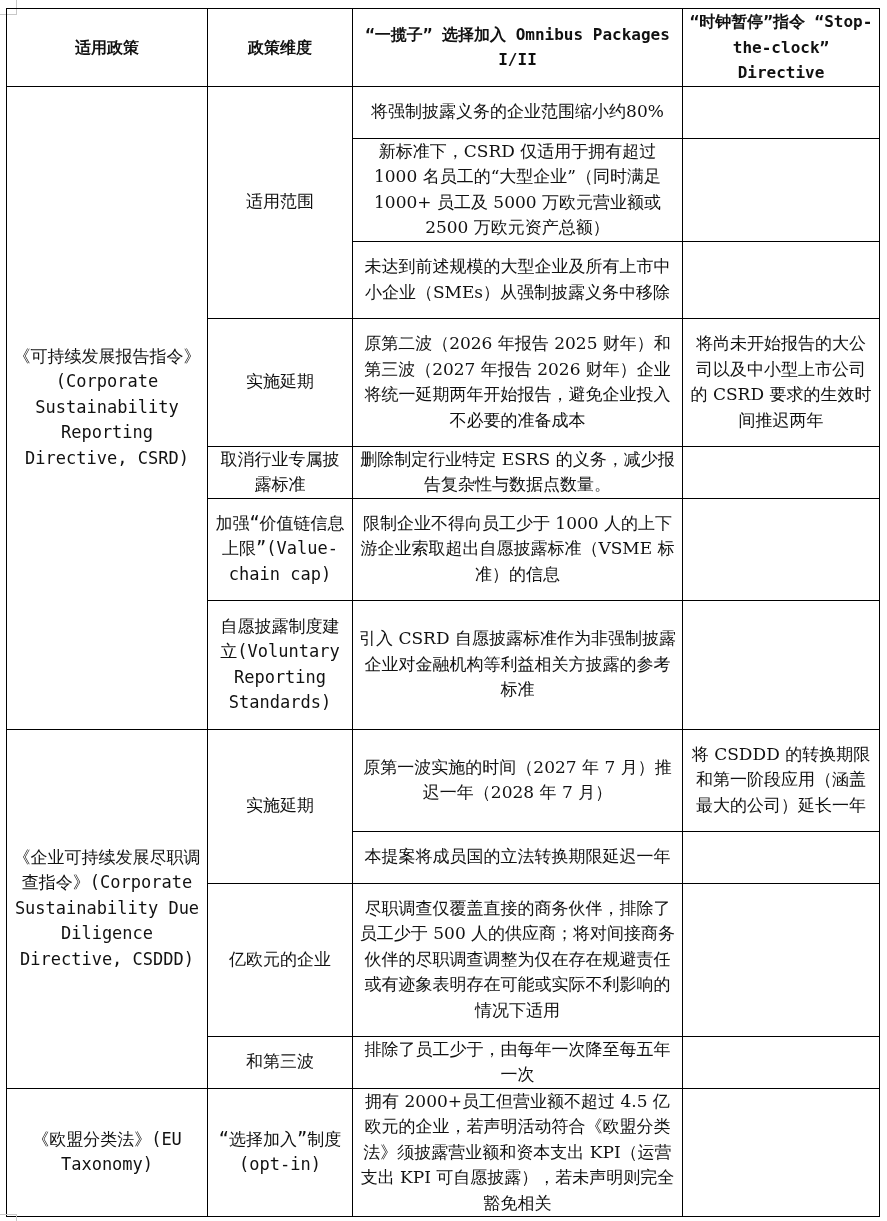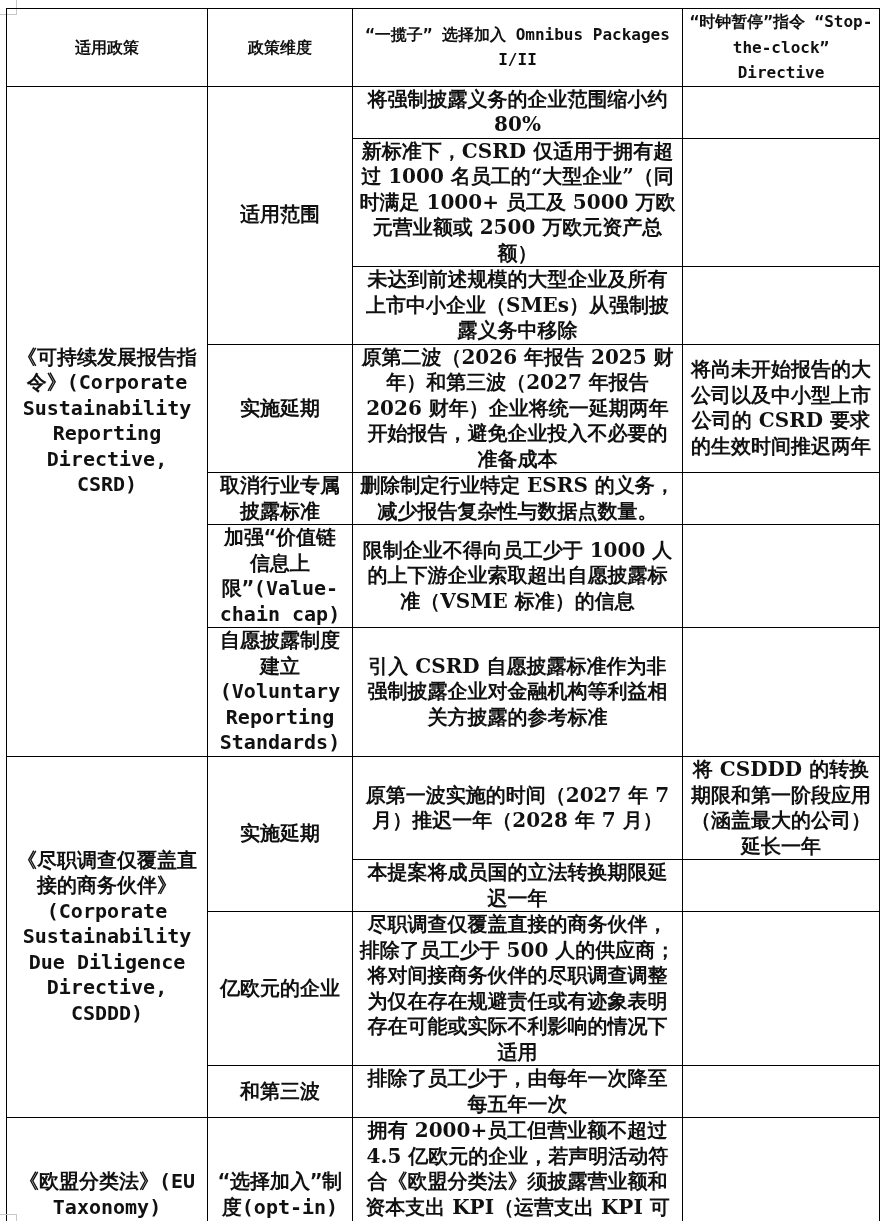--- a/index.html
+++ b/index.html
@@ -6,21 +6,21 @@
   body { width: 887px; height: 1221px; position: relative; overflow: hidden;
          font-family: "DejaVu Serif", "Liberation Serif", serif; color: #111; }
   .corner-tl { position: absolute; left: 0; top: 0; width: 16px; height: 14px;
                border-right: 1px solid #c8c8c8; border-bottom: 1px solid #c8c8c8; }
   .corner-bl { position: absolute; left: 0; top: 1214px; width: 16px; height: 8px;
                border-right: 1px solid #c8c8c8; border-top: 1px solid #c8c8c8; }
   table.policy { position: absolute; left: 6px; top: 8px; width: 873px;
                  border-collapse: collapse; table-layout: fixed; }
   table.policy td, table.policy th {
     border: 1.5px solid #000; text-align: center; vertical-align: middle;
-    font-size: 20px; line-height: 25.5px; padding: 0 6px; font-weight: bold;
+    font-size: 17px; line-height: 25.5px; padding: 0 6px; font-weight: normal;
     word-break: break-word; }
   table.policy th { font-weight: bold; font-size: 16px; }
   .mono { font-family: "DejaVu Sans Mono", "Liberation Mono", monospace; }
   col.c1 { width: 201px; } col.c2 { width: 145px; } col.c3 { width: 330px; } col.c4 { width: 197px; }
 </style>
 </head>
 <body>
 
 <div class="corner-tl"></div>
 
@@ -71,21 +71,21 @@
       <td></td>
     </tr>
     <tr style="height:129px">
       <td class="mono">自愿披露制度建立(Voluntary Reporting Standards)</td>
       <td>引入 CSRD 自愿披露标准作为非强制披露企业对金融机构等利益相关方披露的参考标准</td>
       <td></td>
     </tr>
     <tr style="height:0"></tr>
 
     <tr style="height:102px">
-      <td rowspan="4" class="mono">《尽职调查仅覆盖直接的商务伙伴》(Corporate Sustainability Due Diligence Directive, CSDDD)</td>
+      <td rowspan="4" class="mono">《企业可持续发展尽职调查指令》(Corporate Sustainability Due Diligence Directive, CSDDD)</td>
       <td rowspan="2">实施延期</td>
       <td>原第一波实施的时间（2027 年 7 月）推迟一年（2028 年 7 月）</td>
       <td>将 CSDDD 的转换期限和第一阶段应用（涵盖最大的公司）延长一年</td>
     </tr>
     <tr style="height:52px">
       <td>本提案将成员国的立法转换期限延迟一年</td>
       <td></td>
     </tr>
     <tr style="height:153px">
       <td>亿欧元的企业</td>

